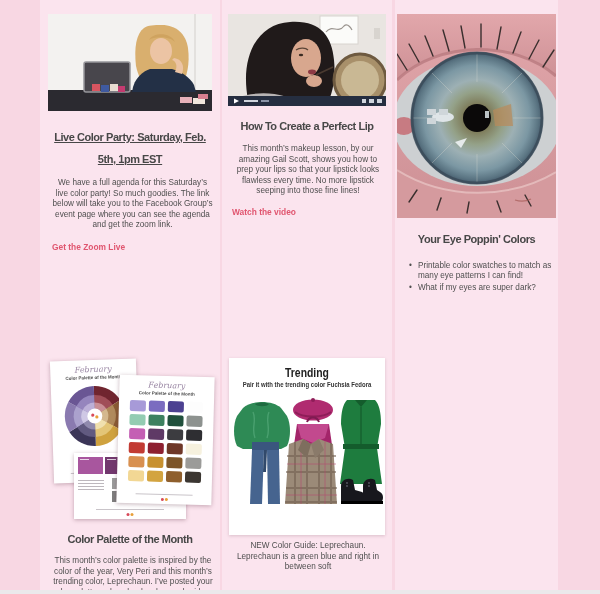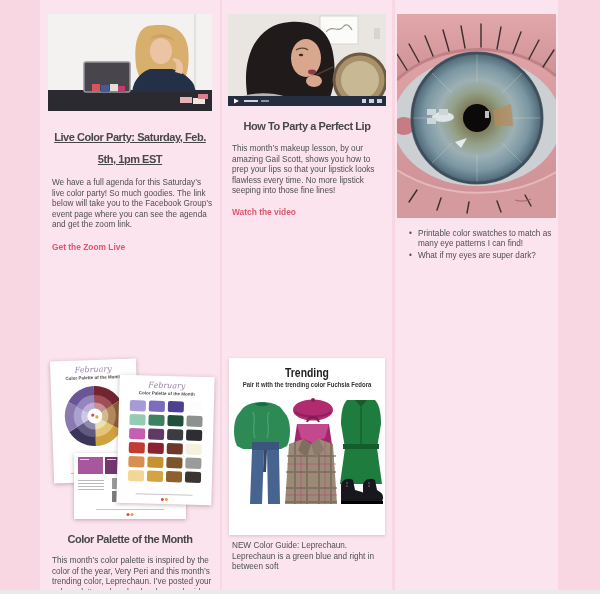--- a/index.html
+++ b/index.html
@@ -11,21 +11,21 @@
   .col { position:absolute; top:0; height:594px; background:var(--panel,#fbe4ee); }
   #col-left   { left:40px;  width:180px; }
   #col-middle { left:222px; width:170px; }
   #col-right  { left:395px; width:163px; }
 
   h2.card-title {
     font-size:11px; font-weight:bold; letter-spacing:-0.45px;
     color:var(--heading,#474747); text-align:center; line-height:2.0;
   }
   .body-text {
-    font-size:8.2px; line-height:1.28; color:var(--body,#4f4f4f); text-align:left;
+    font-size:8.2px; line-height:1.28; color:var(--body,#4f4f4f); text-align:center;
   }
   .link {
     display:inline-block; font-size:8.4px; font-weight:bold;
     color:var(--link,#e0556f); text-decoration:none; cursor:pointer;
   }
   
   .photo-frame { display:block; }
   #live-photo { margin:14px 8px 0 8px; width:164px; height:97px; cursor:pointer; }
   #card-live h2 { margin:15px 5px 0 5px;text-decoration:underline; }
   #card-live .body-text { margin:8px 7px 0 12px; }
@@ -268,21 +268,21 @@
             <rect x="0" y="82" width="158" height="10" fill="#252e40"></rect>
             <path d="M6,84.5 L11,87 L6,89.5 Z" fill="#ffffff"></path>
             <rect x="16" y="86" width="14" height="2" fill="#cfd4dc"></rect>
             <rect x="33" y="86" width="8" height="2" fill="#8a93a6"></rect>
             <rect x="134" y="85" width="4" height="4" fill="#cfd4dc"></rect>
             <rect x="141" y="85" width="5" height="4" fill="#cfd4dc"></rect>
             <rect x="149" y="85" width="5" height="4" fill="#cfd4dc"></rect>
           </g>
         </svg>
       </div>
-      <h2 class="card-title">How To Party a Perfect Lip</h2>
+      <h2 class="card-title">How To Create a Perfect Lip</h2>
       <p class="body-text">This month’s makeup lesson, by our amazing Gail Scott, shows you how to prep your lips so that your lipstick looks flawless every time. No more lipstick seeping into those fine lines!</p>
       <a class="link">Watch the video</a>
     </div>
 
     <div id="card-lep">
       <div id="trending-box">
         <div class="trend-title">Trending</div>
         <div class="trend-sub">Pair it with the trending color Fuchsia Fedora</div>
         <svg id="outfit-svg" width="156" height="116" viewBox="0 0 156 116">
 
@@ -421,20 +421,21 @@
               <line x1="146" y1="53" x2="157" y2="36"></line>
             <line x1="20" y1="176" x2="12" y2="188"></line>
               <line x1="44" y1="184" x2="40" y2="196"></line>
             <line x1="72" y1="188" x2="70" y2="199"></line>
               <line x1="100" y1="187" x2="104" y2="198"></line>
             <line x1="128" y1="181" x2="134" y2="192"></line>
           </g>
           <path d="M118,186 C124,188 130,187 134,185" stroke="#a55a56" stroke-width="1.2" fill="none" opacity="0.7"></path>
         </svg>
       </div>
+      <h2 class="card-title">Your Eye Poppin' Colors</h2>
       <ul>
         <li>Printable color swatches to match as many eye patterns I can find!</li>
         <li>What if my eyes are super dark?</li>
       </ul>
     </div>
   </div>
 
   <div id="bottom-edge"></div>
 </div>
 

